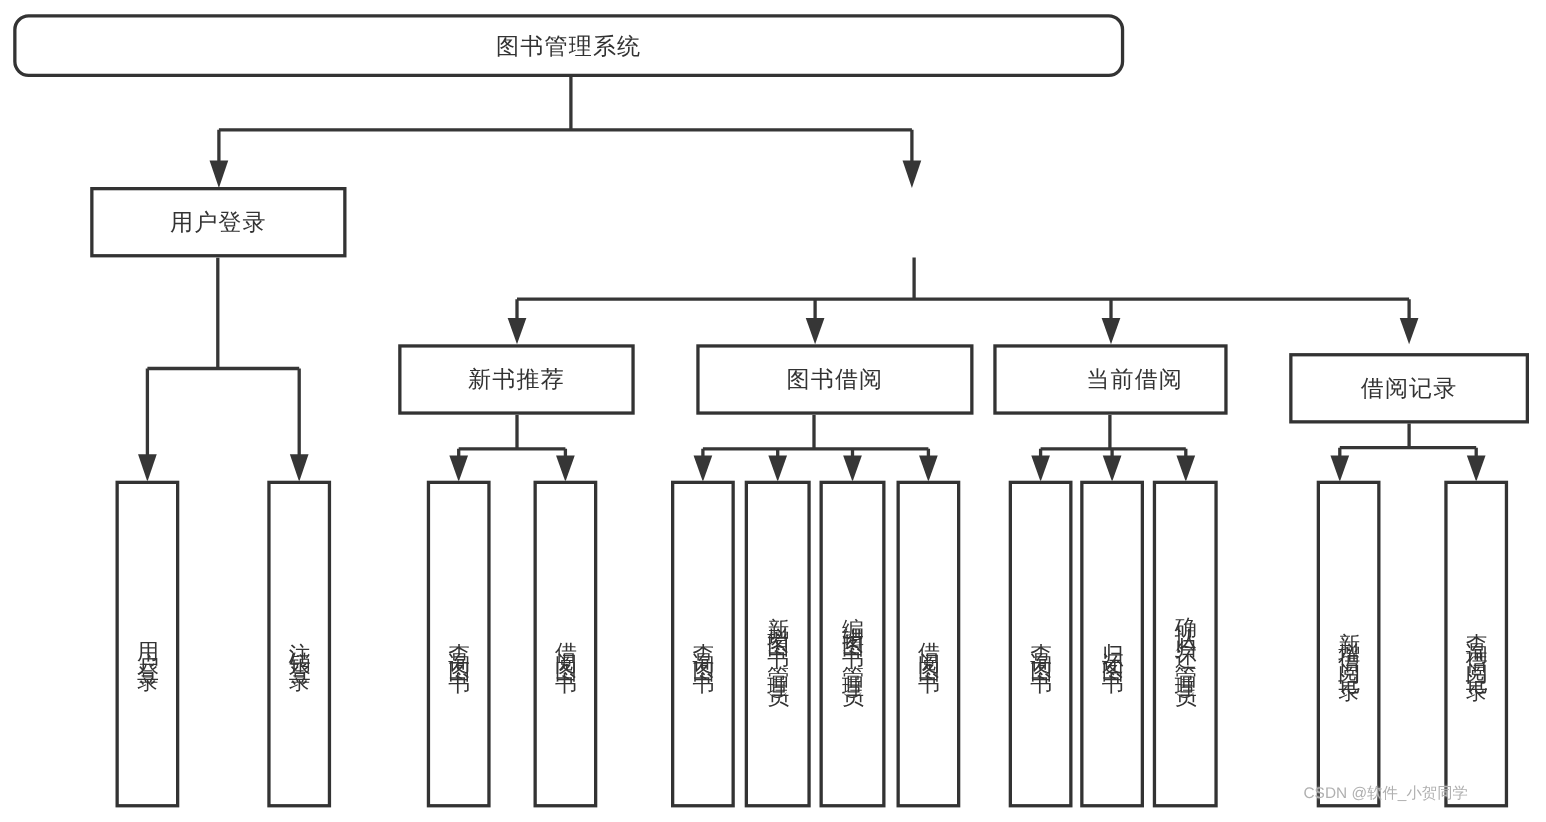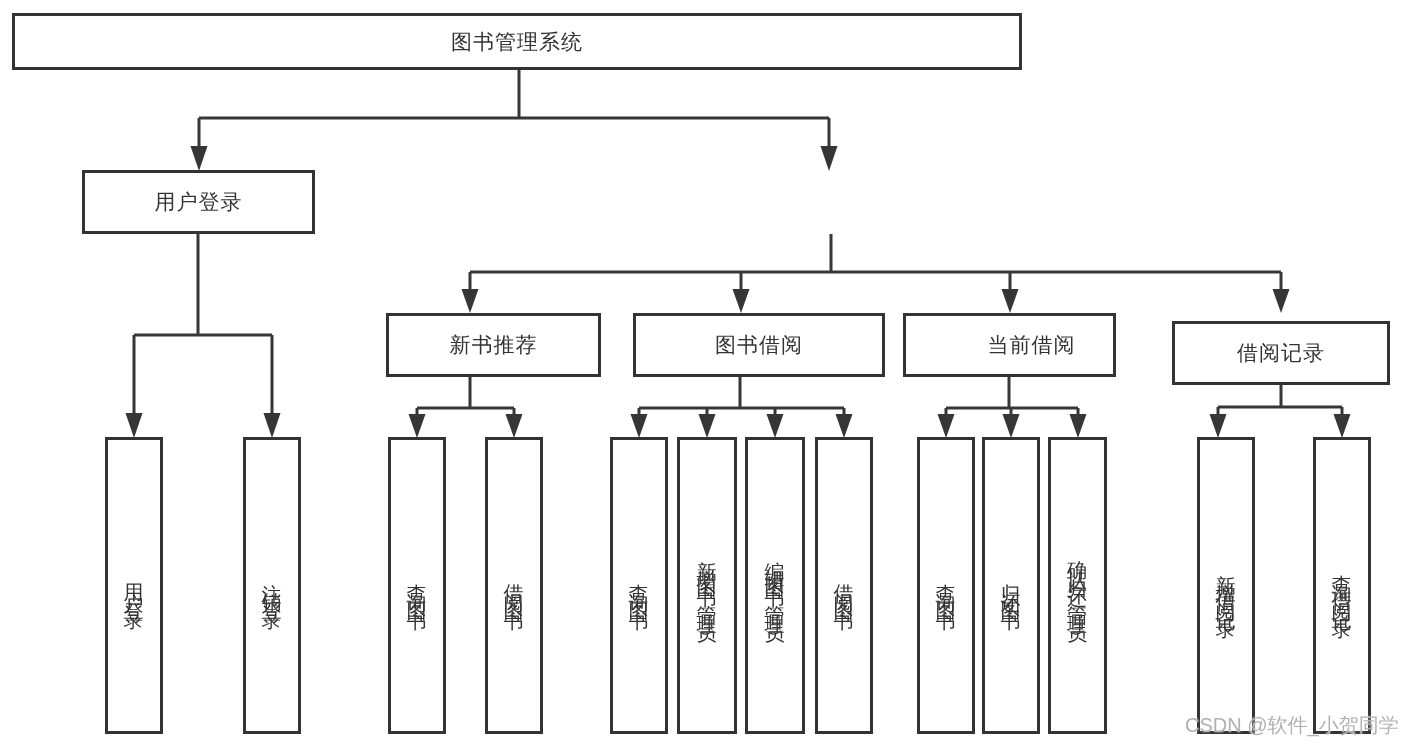--- a/index.html
+++ b/index.html
@@ -48,21 +48,21 @@
     white-space: nowrap;
     font-size: 20px;
     line-height: 1;
     letter-spacing: 9px;
     color: #333333;
   }
   .watermark {
     position: absolute;
     left: 1185px;
     top: 712px;
-    font-size: 20px;
+    font-size: 14px;
     color: #b0b0b0;
     text-shadow: 0 0 2px #ffffff;
     white-space: nowrap;
     z-index: 3;
   }
 </style>
 </head>
 <body>
 
 <div class="canvas">
@@ -100,29 +100,29 @@
       <polygon points="766.5,414 783.5,414 775,438"></polygon>
       <polygon points="835.5,414 852.5,414 844,438"></polygon>
       <polygon points="937.5,414 954.5,414 946,438"></polygon>
       <polygon points="1002.5,414 1019.5,414 1011,438"></polygon>
       <polygon points="1069.5,414 1086.5,414 1078,438"></polygon>
       <polygon points="1209.5,414 1226.5,414 1218,438"></polygon>
       <polygon points="1333.5,414 1350.5,414 1342,438"></polygon>
     </g>
   </svg>
 
-  <div class="box" style="left:12px; top:13px; width:1010px; height:57px;">
+  <div class="box" style="left:12px; top:13px; width:1010px; height:57px;border-radius:14px;">
     <span>图书管理系统</span>
   </div>
 
   <div class="box" style="left:82px; top:170px; width:233px; height:64px;">
     <span>用户登录</span>
   </div>
 
-  <div class="box" style="left:362px; top:313px; width:215px; height:64px;margin-left:24px;">
+  <div class="box" style="left:362px; top:313px; width:215px; height:64px;">
     <span>新书推荐</span>
   </div>
   <div class="box" style="left:633px; top:313px; width:252px; height:64px;text-align:center;">
     <span>图书借阅</span>
   </div>
   <div class="box" style="left:903px; top:313px; width:213px; height:64px;padding-left:44px;">
     <span>当前借阅</span>
   </div>
   <div class="box" style="left:1172px; top:321px; width:218px; height:64px;">
     <span>借阅记录</span>

